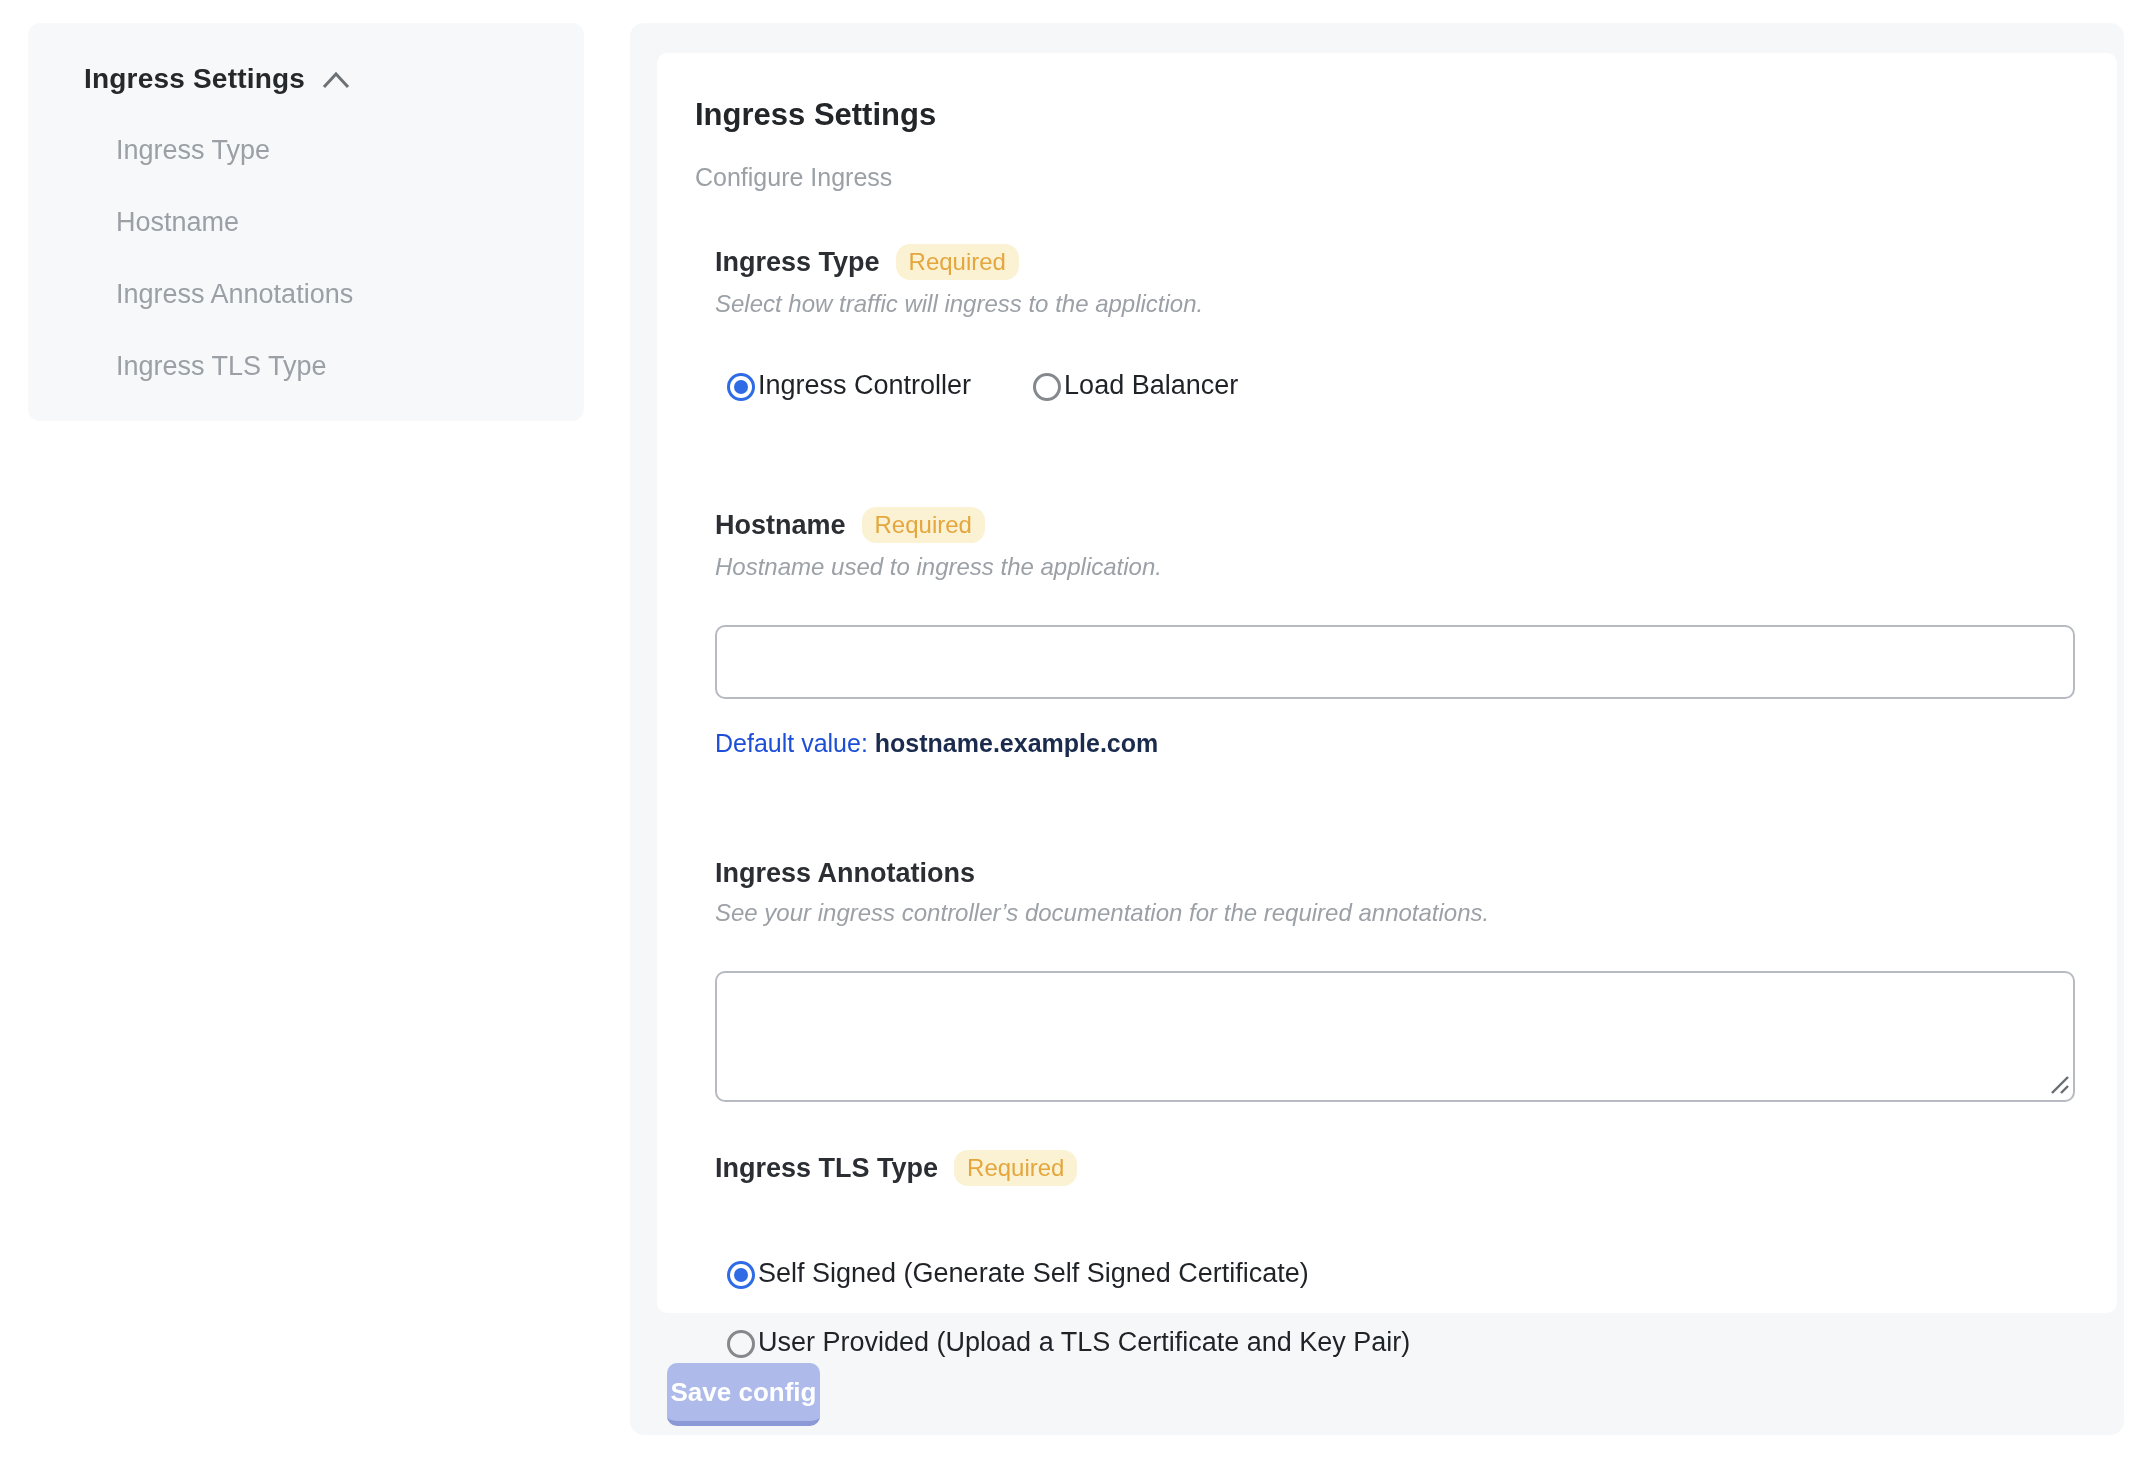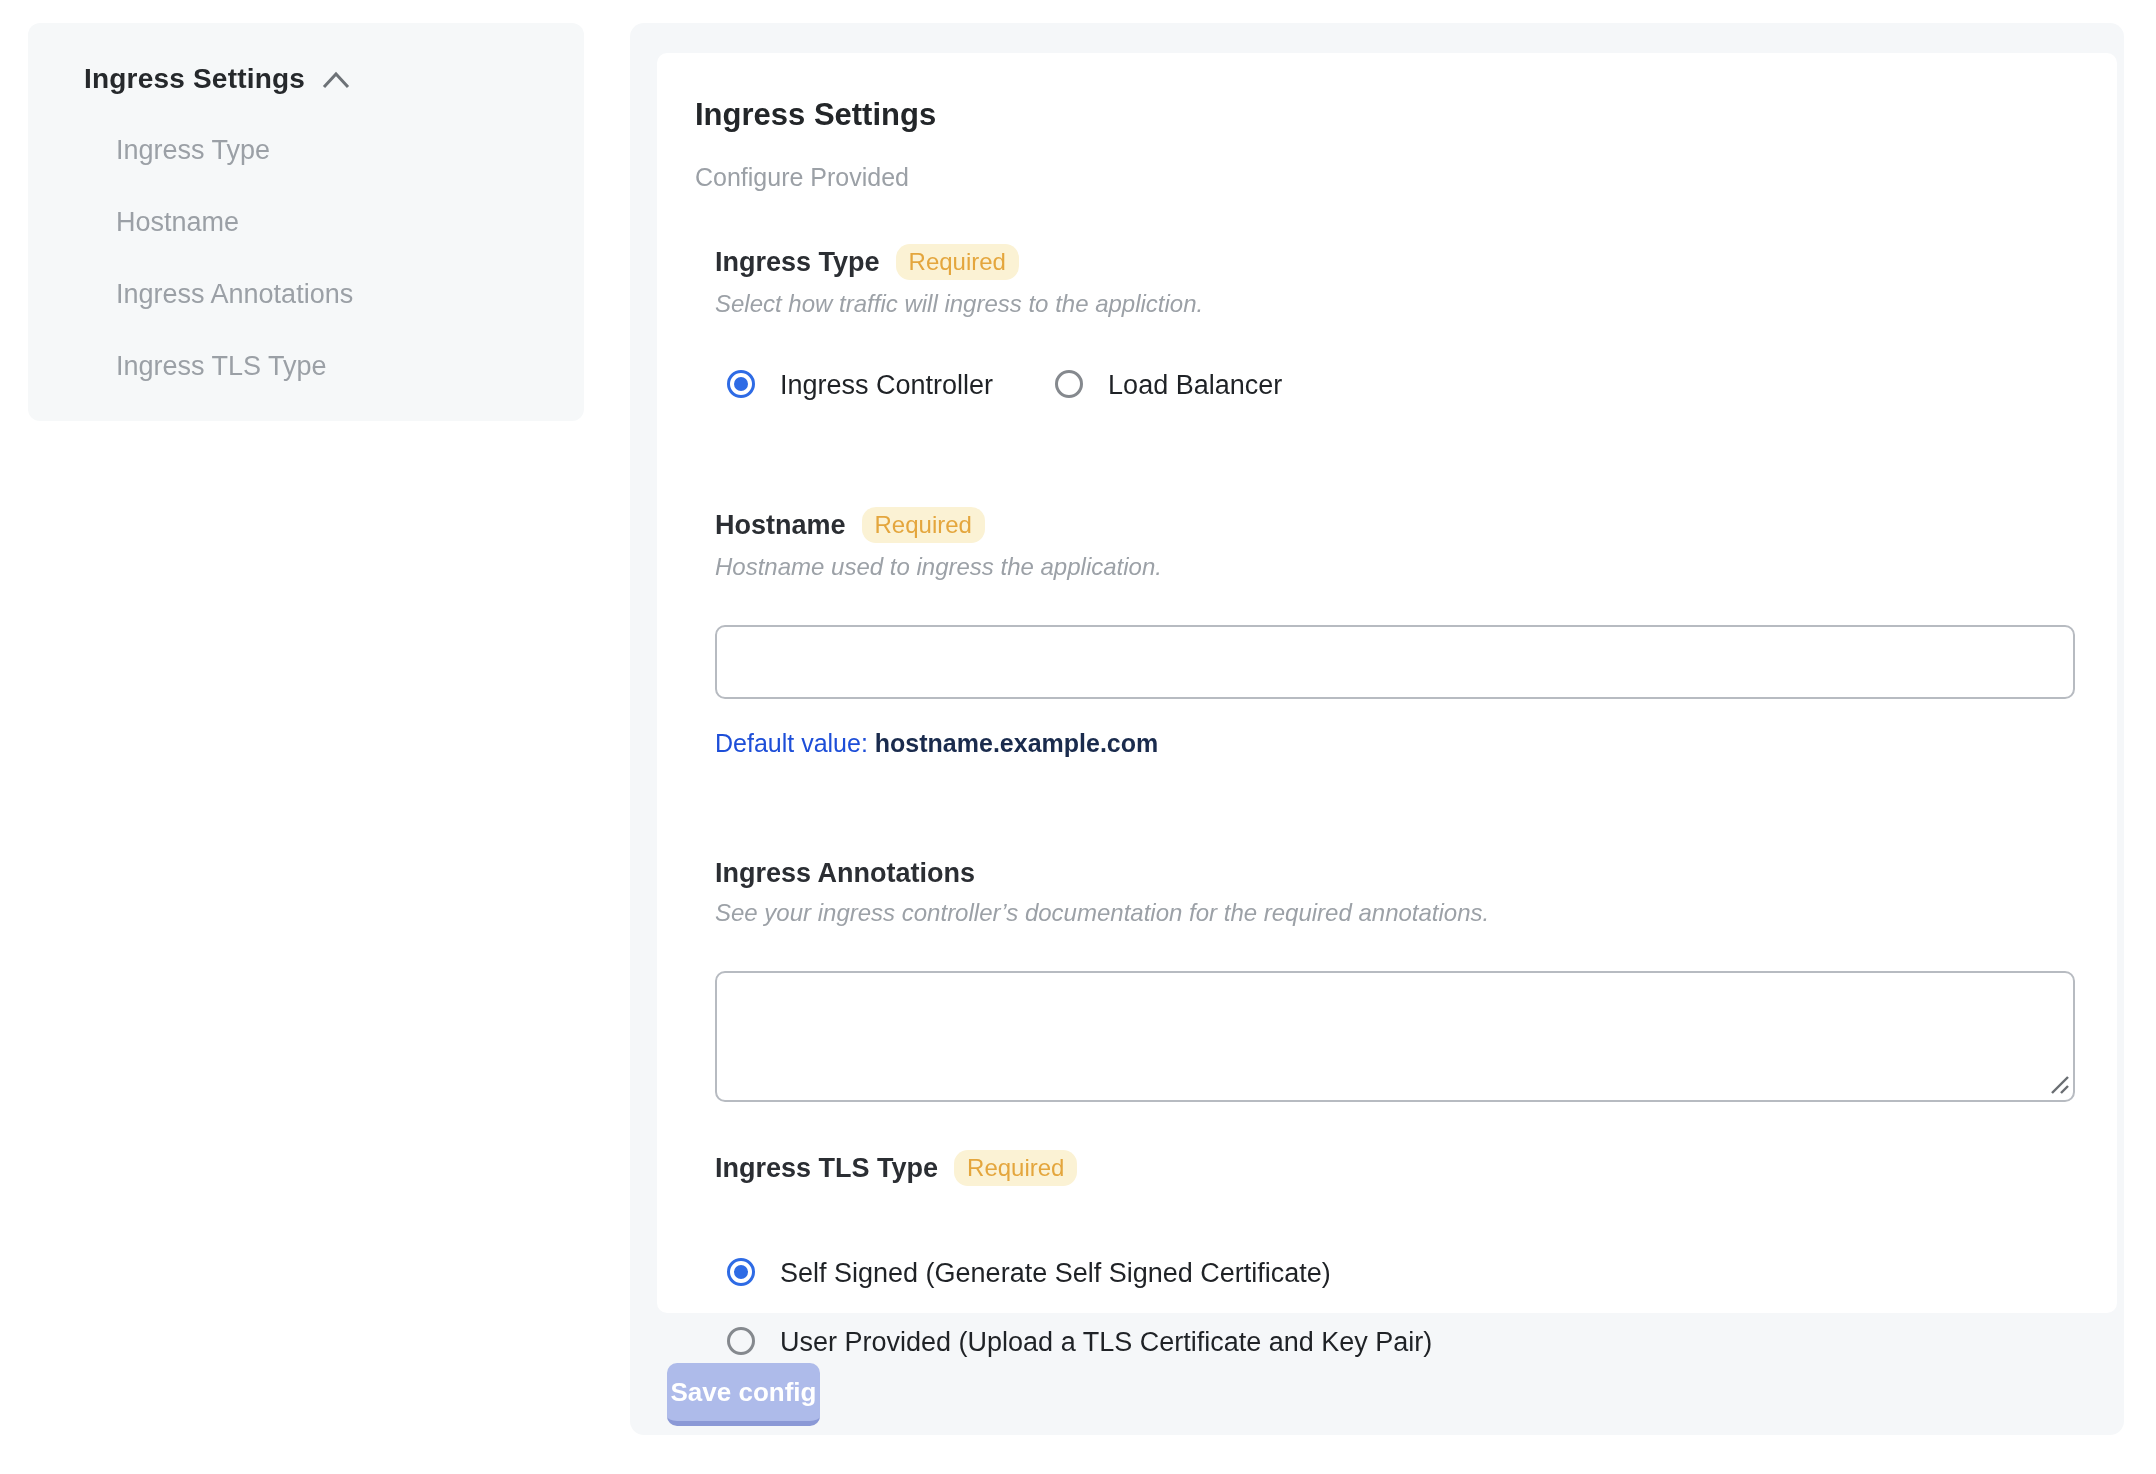--- a/index.html
+++ b/index.html
@@ -39,21 +39,21 @@
   .section-label-row { display:flex; align-items:center; gap:16px; }
   .section-label { font-size:27px; font-weight:600; color:#2b2e33; }
   .badge {
     font-size:24px; color:#e4a63d; background:#fbf2d4;
     padding:6px 13px; border-radius:14px; line-height:1;
   }
   .desc { margin-top:10px; font-size:24px; color:#9ca1a7;font-style:italic; }
 
   .radio-row { display:flex; gap:62px; margin-top:52px; padding-left:12px; }
   .radio-col { display:flex; flex-direction:column; gap:38px; margin-top:72px; padding-left:12px; }
-  .radio-opt { display:flex; align-items:flex-start; gap:25px; cursor:pointer; }
+  .radio-opt { display:flex; align-items:flex-end; gap:3px; cursor:pointer; }
   .radio { width:28px; height:28px; border-radius:50%; position:relative; flex:none; }
   .radio.on  { border:3px solid #2e6be5; }
   .radio.on::after {
     content:""; position:absolute; inset:4px; border-radius:50%; background:#2e6be5;
   }
   .radio.off { border:3px solid #85898e; }
   .radio-label { font-size:27px; font-weight:500; color:#1f2226; }
 
   .sec-type { margin-top:52px; }
   .sec-host { margin-top:106px; }
@@ -99,21 +99,21 @@
     <li>Ingress Type</li>
     <li>Hostname</li>
     <li>Ingress Annotations</li>
     <li>Ingress TLS Type</li>
   </ul>
 </nav>
 
 <main class="main-panel">
   <section class="card">
     <h1>Ingress Settings</h1>
-    <div class="subtitle">Configure Provided</div>
+    <div class="subtitle">Configure Ingress</div>
 
     <div class="sections">
 
       <div class="sec-type">
         <div class="section-label-row">
           <span class="section-label">Ingress Type</span>
           <span class="badge">Required</span>
         </div>
         <div class="desc">Select how traffic will ingress to the appliction.</div>
         <div class="radio-row">

